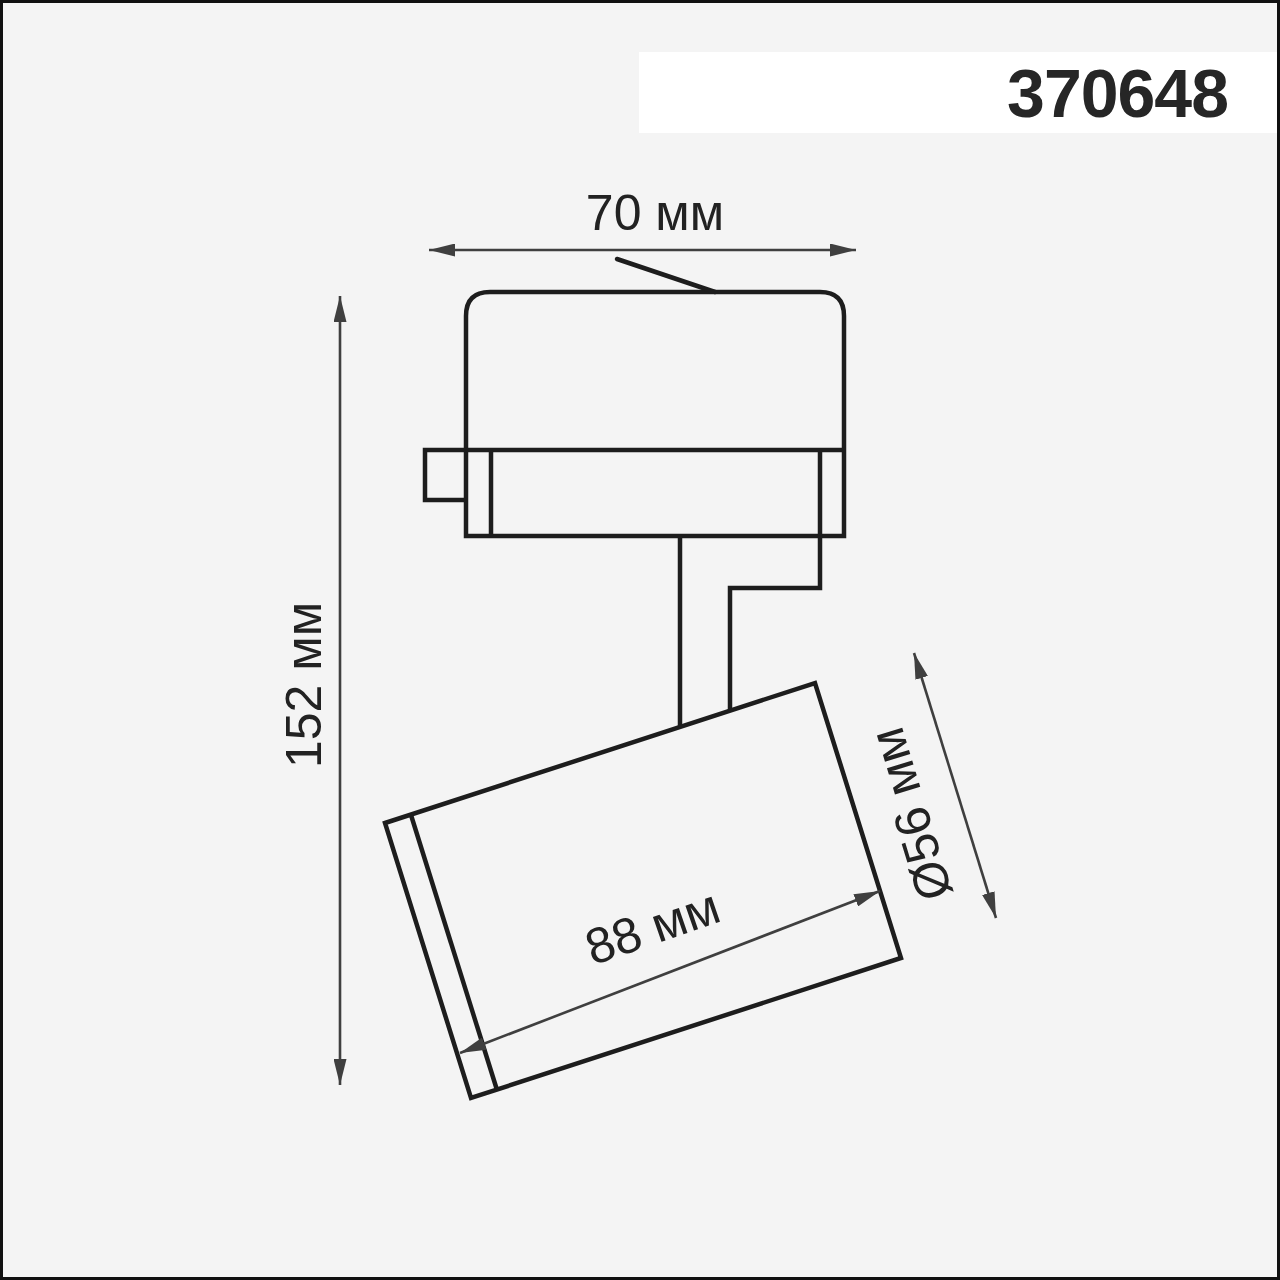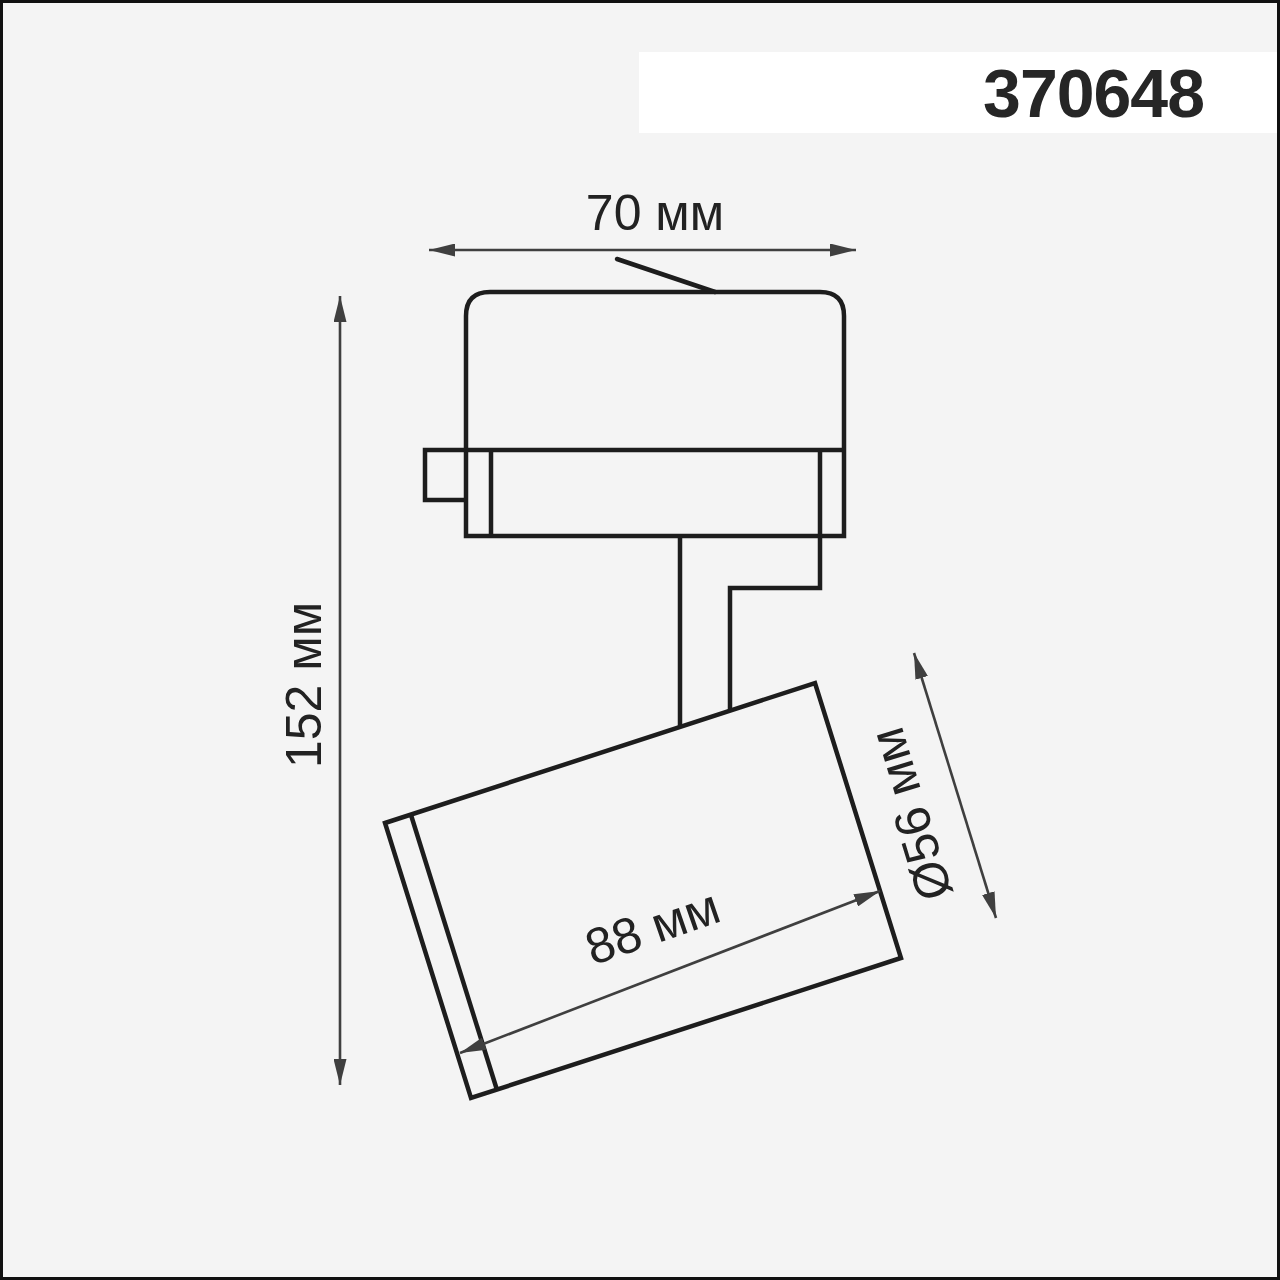--- a/index.html
+++ b/index.html
@@ -17,21 +17,21 @@
     overflow:hidden;
   }
   .code-band{
     position:absolute;
     left:636px;top:49px;
     width:641px;height:81px;
     background:#ffffff;
     display:flex;
     align-items:center;
     justify-content:flex-end;
-    padding-right:76px;
+    padding-right:52px;
     box-sizing:border-box;
   }
   .product-code{
     font-size:68px;
     font-weight:bold;
     letter-spacing:-1px;
     color:#262626;
     line-height:1;
   }
   svg{position:absolute;left:0;top:0;}

